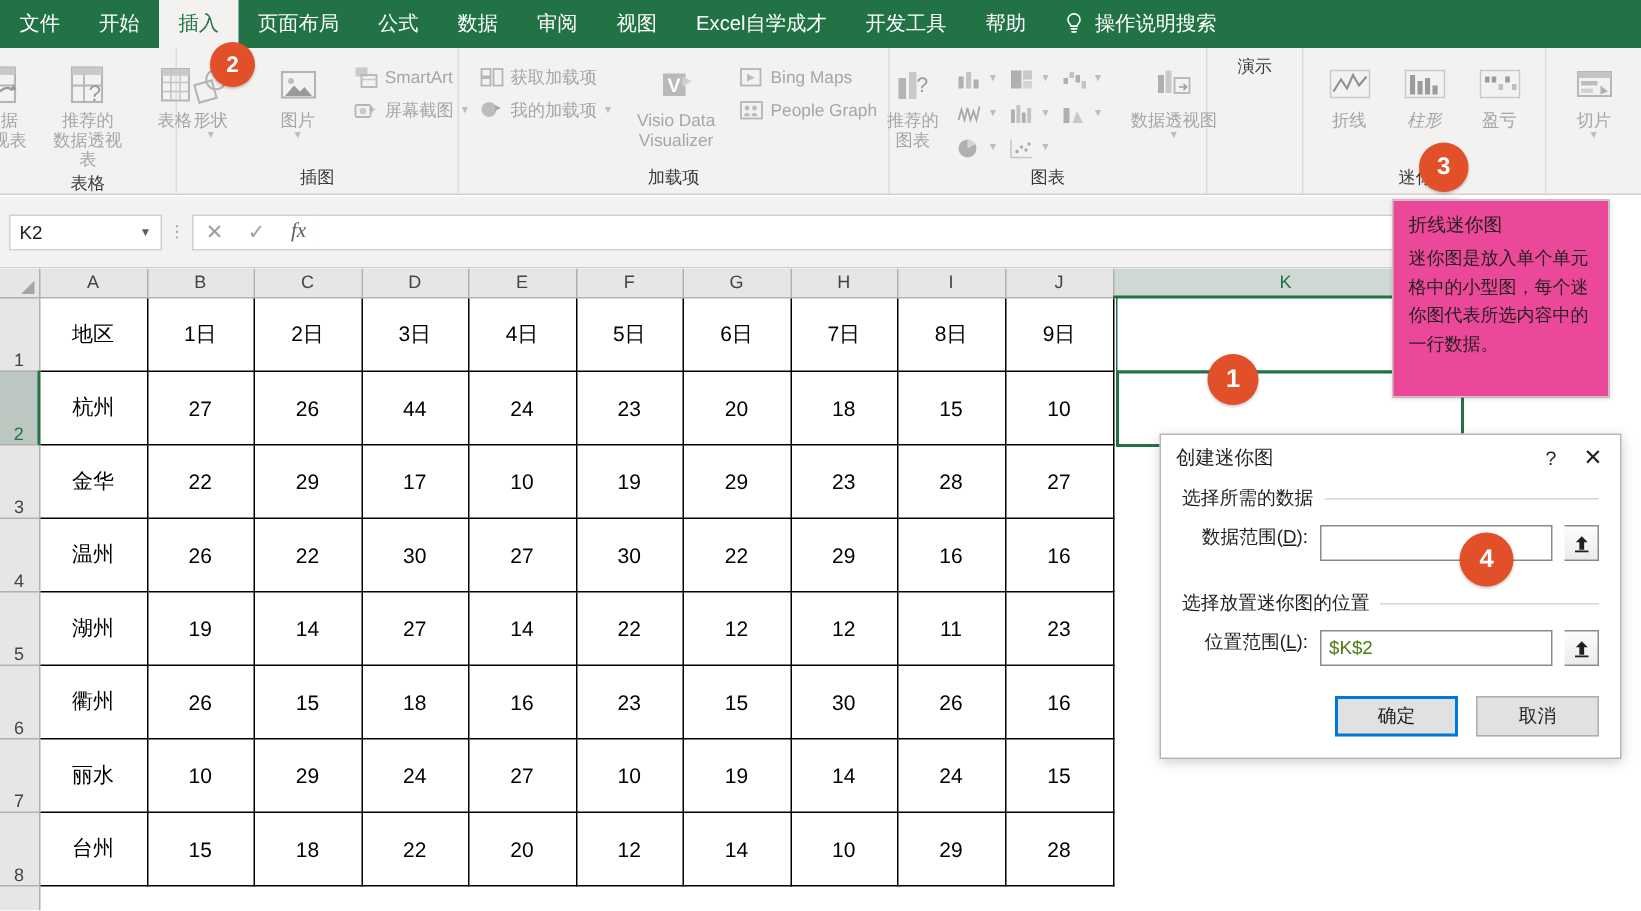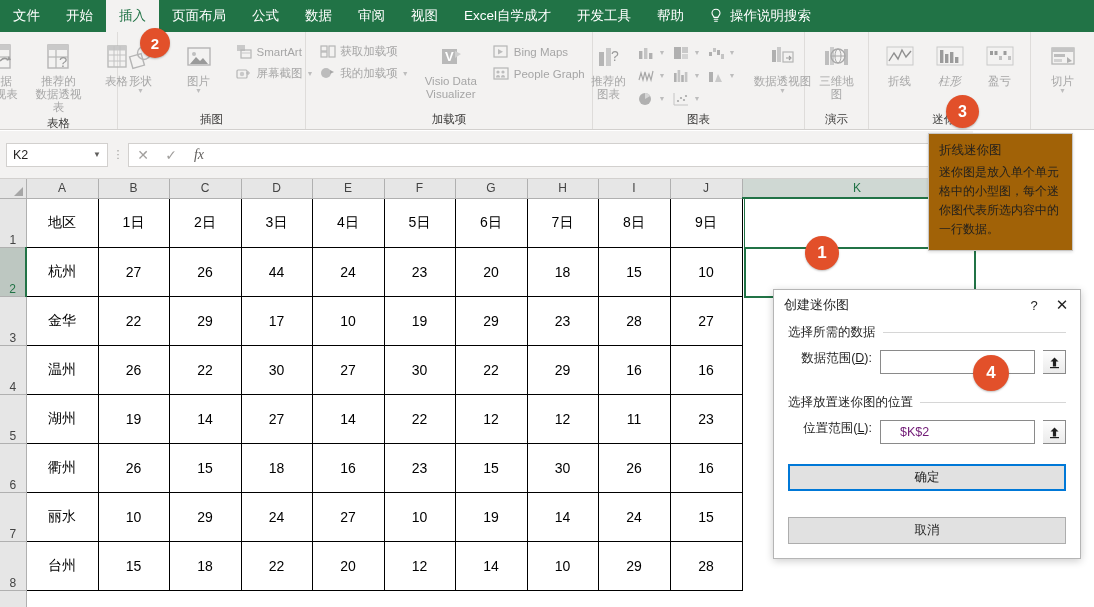--- a/index.html
+++ b/index.html
@@ -132,23 +132,23 @@
   td.cell.empty { border: none; background: #fff; }
 
   
   .selbox {
     position: absolute; border: 2px solid #217346; background: transparent;
     pointer-events: none;
   }
 
   
   .tooltip {
-    position: absolute; background: #a16207; border: 1px solid #c8c6c4;
+    position: absolute; background: #ec4899; border: 1px solid #c8c6c4;
     box-shadow: 0 1px 3px rgba(0,0,0,0.14);
-    padding: 7px 10px 11px 10px; width: 148px;
+    padding: 7px 10px 25px 10px; width: 148px;
     font-size: 12px; color: #201f1e; line-height: 19px;
   }
   .tooltip .tt-title { font-size: 12.5px; color: #201f1e; margin-bottom: 3px; }
   .tooltip .tt-body { font-size: 12px; color: #201f1e; }
 
   
   .dialog {
     position: absolute; background: #ffffff; border: 1px solid #b5b5b5;
     box-shadow: 0 2px 8px rgba(0,0,0,0.20);
     width: 308px;
@@ -164,29 +164,29 @@
   .sect {
     display: flex; align-items: center; gap: 7px;
     font-size: 12.5px; color: #1f1f1f; margin-bottom: 9px;
   }
   .sect .line { flex: 1; height: 1px; background: #d6d6d6; }
   .field { display: flex; align-items: flex-start; gap: 8px; margin-bottom: 4px; }
   .field .lbl { font-size: 12.5px; color: #1f1f1f; width: 84px; text-align: right; white-space: nowrap; }
   .field .lbl u { text-decoration: underline; }
   .refinput {
     flex: 1; height: 24px; border: 1px solid #8a8a8a; background: #fff;
-    display: flex; align-items: center; padding: 0 19px; font-size: 12.5px; color: #701a75;
+    display: flex; align-items: center; padding: 0 5px; font-size: 12.5px; color: #4d7c0f;
   }
   .refbtn {
     width: 23px; height: 24px; border: 1px solid #8a8a8a; border-left: none;
     background: linear-gradient(#fdfdfd,#ebebeb);
     display: flex; align-items: center; justify-content: center;
   }
   .refbtn svg { display:block; }
-  .dlg-foot { display: flex; justify-content: flex-end; gap: 26px; padding: 16px 14px 14px 14px; flex-direction: column; }
+  .dlg-foot { display: flex; justify-content: flex-end; gap: 12px; padding: 16px 14px 14px 14px; }
   .dbtn {
     min-width: 82px; height: 27px; font-size: 12.5px; color: #1f1f1f;
     background: #e1e1e1; border: 1px solid #adadad;
     display: flex; align-items: center; justify-content: center;
   }
   .dbtn.primary { border: 2px solid #0078d7; background: #e1e1e1; }
 
   
   .marker {
     position: absolute; width: 34px; height: 34px; border-radius: 50%;
@@ -491,36 +491,20 @@
             </svg>
           </span>
           <span class="cap">数据透视图</span>
           <span class="caret-d">▼</span>
         </div>
       </div>
       <div class="rgroup-label">图表</div>
     </div>
 
     <div class="rgroup" style="width:64px;">
-      <div class="rgroup-body" style="justify-content:center;">
-        <div class="bigbtn">
-          <span class="ic">
-            <svg width="30" height="30" viewBox="0 0 30 30">
-              <rect x="3" y="8" width="4" height="14" fill="#bdbdbd"></rect>
-              <rect x="8" y="4" width="4" height="18" fill="#cdcdcd"></rect>
-              <rect x="22" y="6" width="4" height="16" fill="#bdbdbd"></rect>
-              <circle cx="16" cy="13" r="7" fill="none" stroke="#a8a8a8" stroke-width="1.3"></circle>
-              <ellipse cx="16" cy="13" rx="3" ry="7" fill="none" stroke="#a8a8a8" stroke-width="1"></ellipse>
-              <line x1="9" y1="13" x2="23" y2="13" stroke="#a8a8a8" stroke-width="1"></line>
-            </svg>
-          </span>
-          <span class="cap">三维地
-图</span>
-        </div>
-      </div>
       <div class="rgroup-label">演示</div>
     </div>
 
     <div class="rgroup" style="width:162px;">
       <div class="rgroup-body" style="justify-content:center; gap:4px;">
         <div class="bigbtn" style="width:46px;">
           <span class="ic">
             <svg width="32" height="28" viewBox="0 0 32 28">
               <rect x="3" y="3" width="26" height="18" fill="none" stroke="#c9c9c9" stroke-width="1"></rect>
               <path d="M5 17l5-8 4 6 4-9 4 7 5-6" stroke="#8f8f8f" stroke-width="1.4" fill="none"></path>

